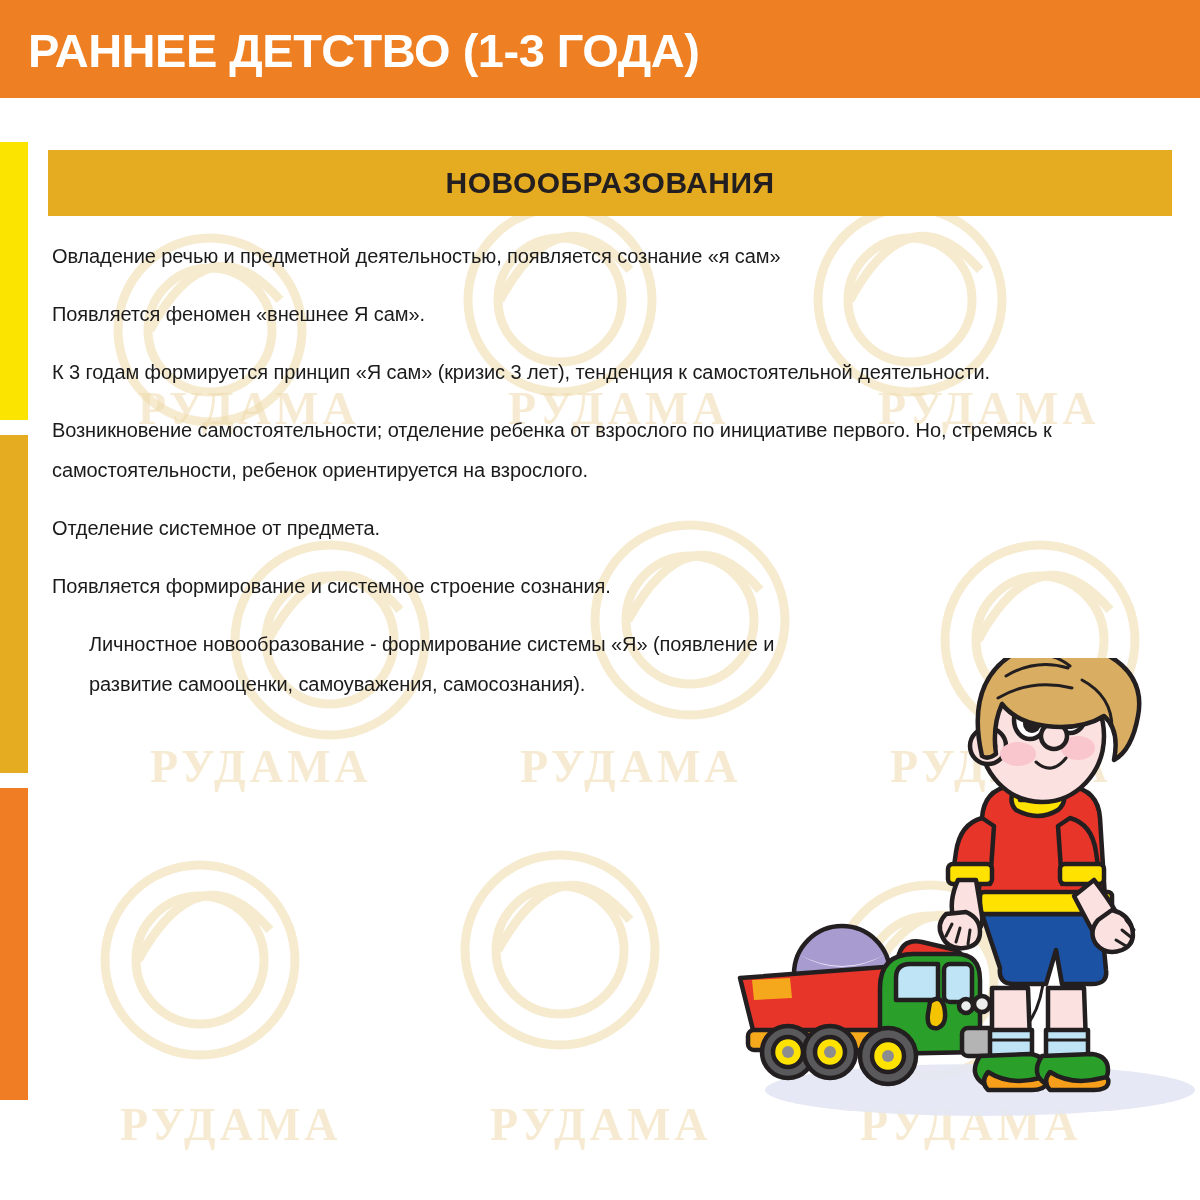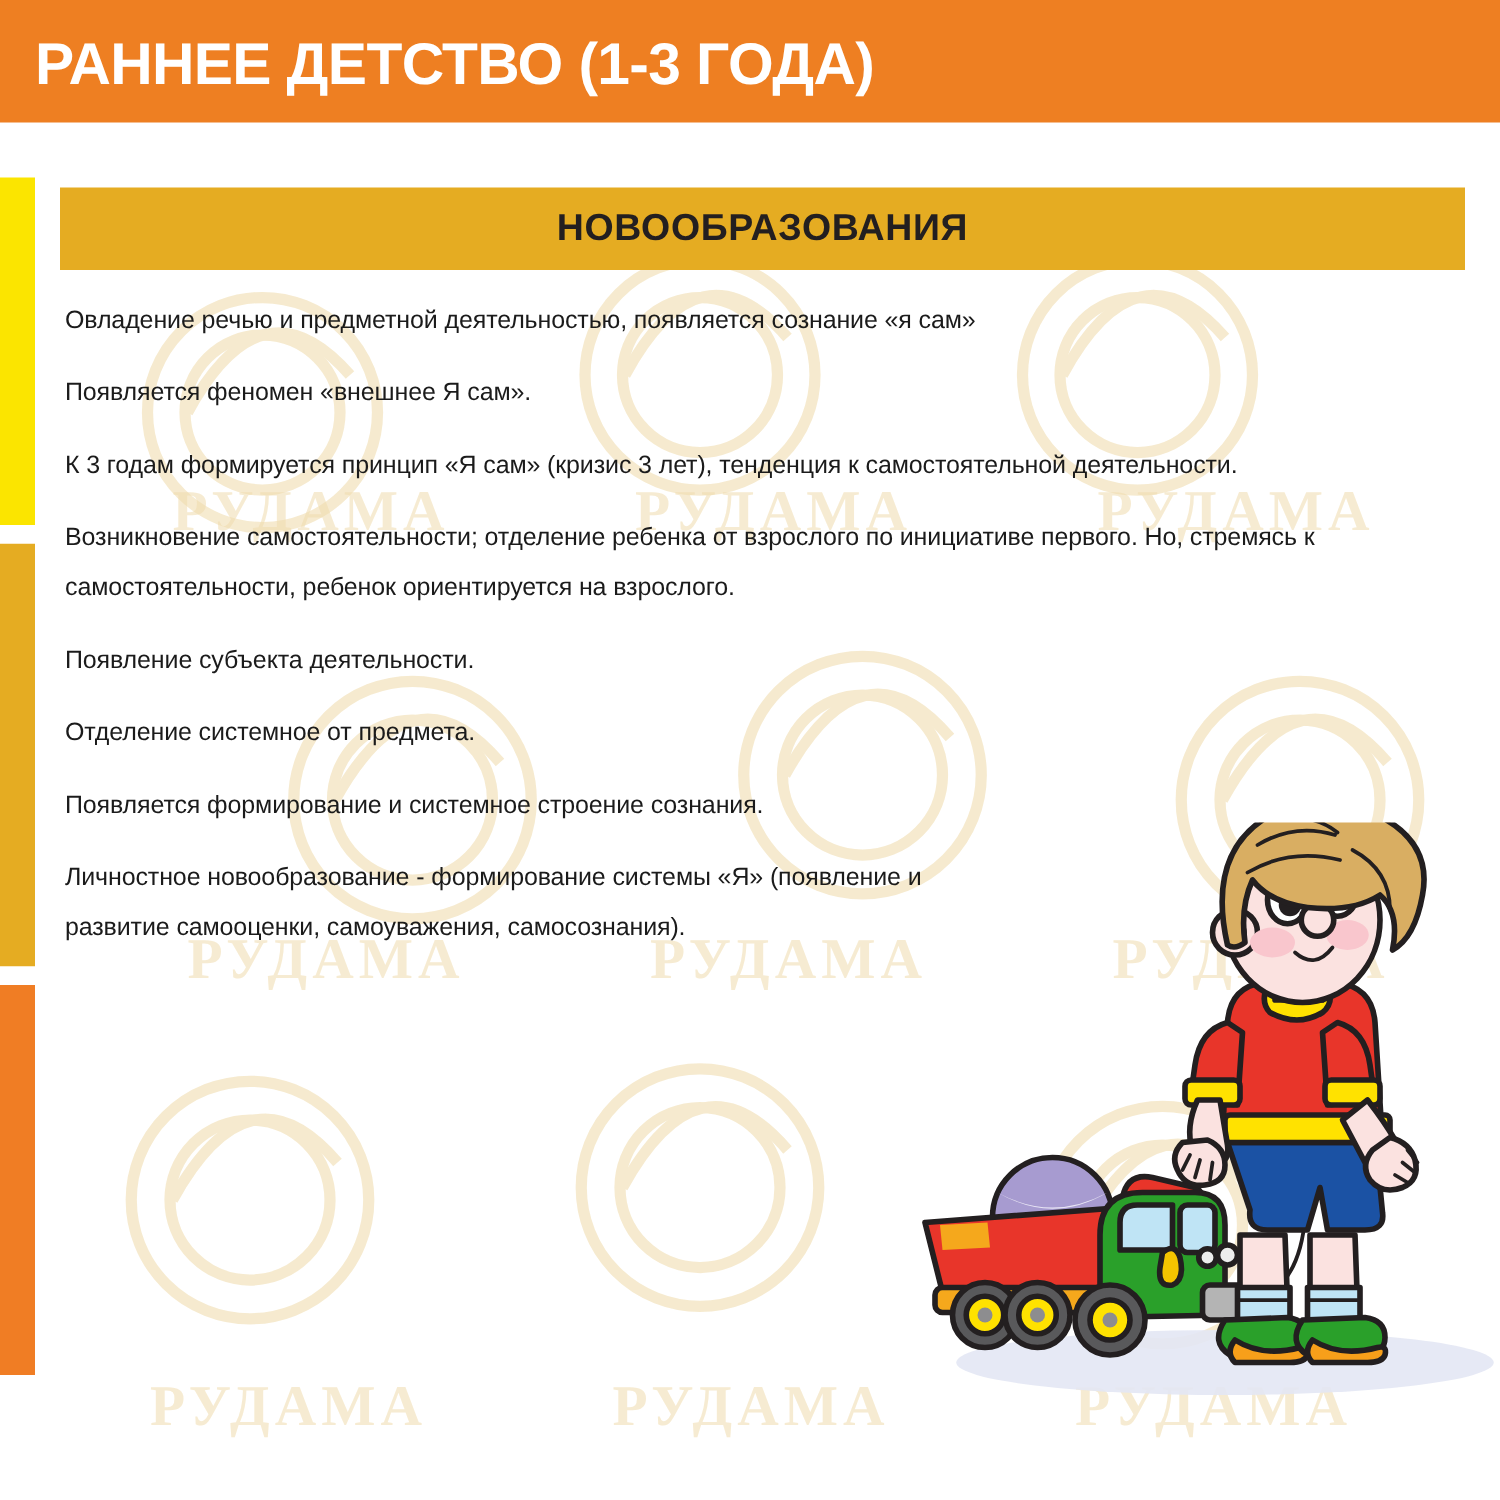--- a/index.html
+++ b/index.html
@@ -106,21 +106,21 @@
   .body-item {
     font-size: 20px;
     line-height: 40px;
     color: #1b1b1b;
     margin-bottom: 18px;
     font-weight: 400;
     letter-spacing: -0.1px;
   }
   .body-item.narrow { max-width: 1000px; }
   .body-item.mid    { max-width: 960px; }
-  .body-item.short  { max-width: 700px; }
+  .body-item.short  { max-width: 700px; margin-left: 37px; }
 
   
   .illustration {
     position: absolute;
     right: 0;
     bottom: 42px;
     width: 470px;
     height: 500px;
     z-index: 4;
     pointer-events: none;
@@ -185,21 +185,20 @@
 
   <div class="section-bar">
     <div class="section-title">НОВООБРАЗОВАНИЯ</div>
   </div>
 
   <div class="body-list">
     <div class="body-item narrow">Овладение речью и предметной деятельностью, появляется сознание «я сам»</div>
     <div class="body-item">Появляется феномен «внешнее Я сам».</div>
     <div class="body-item">К 3 годам формируется принцип «Я сам» (кризис 3 лет), тенденция к самостоятельной деятельности.</div>
     <div class="body-item narrow">Возникновение самостоятельности; отделение ребенка от взрослого по инициативе первого. Но, стремясь к самостоятельности, ребенок ориентируется на взрослого.</div>
-    <div class="body-item">Появление субъекта деятельности.</div>
     <div class="body-item">Отделение системное от предмета.</div>
     <div class="body-item mid">Появляется формирование и системное строение сознания.</div>
     <div class="body-item short">Личностное новообразование - формирование системы «Я» (появление и развитие самооценки, самоуважения, самосознания).</div>
   </div>
 
   <div class="illustration">
     <svg viewBox="0 0 470 500" xmlns="http://www.w3.org/2000/svg" aria-hidden="true">
       <defs>
         <style>
           .ol { stroke:#231f20; stroke-width:4.5; stroke-linejoin:round; stroke-linecap:round; }

